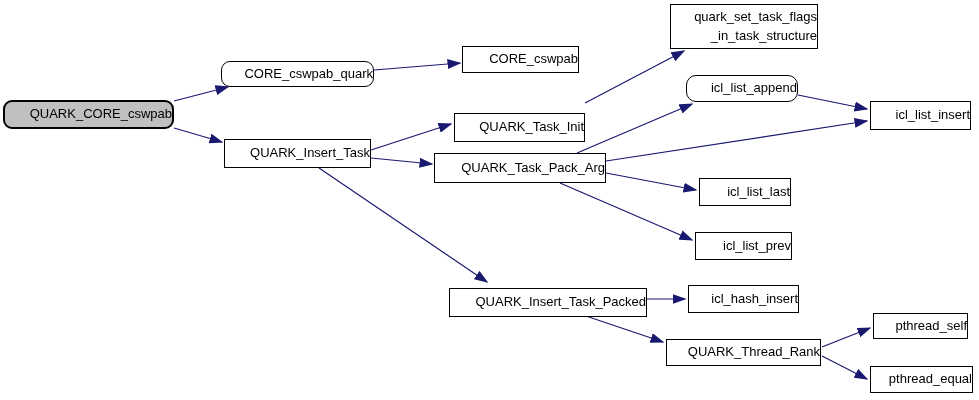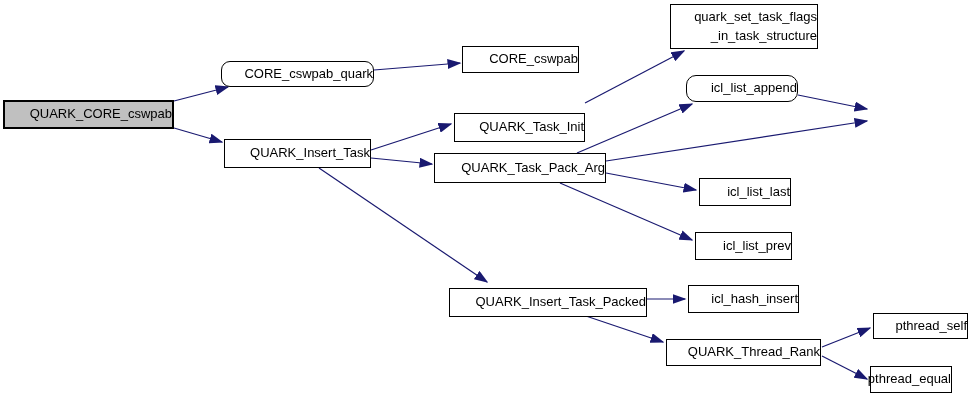--- a/index.html
+++ b/index.html
@@ -41,20 +41,21 @@
     font-size: 13px;
     line-height: 1.4;
     white-space: nowrap;
     text-align: center;
     cursor: pointer;
   }
   .node.highlighted {
     background: var(--highlight-fill, #c0c0c0);
     border-width: 2px;
     cursor: default;
+    border-radius: 9px;
   }
   .node .label-line {
     display: block;
   }
 </style>
 </head>
 <body>
 
 <div class="canvas">
   <svg class="edges-layer" viewBox="0 0 979 400" xmlns="http://www.w3.org/2000/svg">
@@ -98,37 +99,40 @@
     <div class="node" style="left: 454px; top: 100px; width: 131px; height: 29px; margin-top: 13px;">
       <span class="label-line">QUARK_Task_Init</span>
     </div>
     <div class="node" style="left: 670px; top: 4px; width: 148px; height: 45px;">
       <span class="label-line">quark_set_task_flags</span>
       <span class="label-line">_in_task_structure</span>
     </div>
     <div class="node" style="left: 686px; top: 75px; width: 112px; height: 27px; border-radius: 10px;">
       <span class="label-line">icl_list_append</span>
     </div>
+    <div class="node" style="left: 870px; top: 101px; width: 101px; height: 29px;">
+      <span class="label-line">icl_list_insert</span>
+    </div>
     <div class="node" style="left: 699px; top: 178px; width: 92px; height: 28px;">
       <span class="label-line">icl_list_last</span>
     </div>
     <div class="node" style="left: 695px; top: 232px; width: 97px; height: 28px;">
       <span class="label-line">icl_list_prev</span>
     </div>
     <div class="node" style="left: 421px; top: 288px; width: 198px; height: 29px; margin-left: 28px;">
       <span class="label-line">QUARK_Insert_Task_Packed</span>
     </div>
     <div class="node" style="left: 688px; top: 285px; width: 111px; height: 28px;">
       <span class="label-line">icl_hash_insert</span>
     </div>
     <div class="node" style="left: 666px; top: 339px; width: 155px; height: 27px;">
       <span class="label-line">QUARK_Thread_Rank</span>
     </div>
     <div class="node" style="left: 873px; top: 313px; width: 95px; height: 26px;">
       <span class="label-line">pthread_self</span>
     </div>
-    <div class="node" style="left: 870px; top: 366px; width: 82px; height: 27px;">
+    <div class="node" style="left: 870px; top: 366px; width: 103px; height: 27px;">
       <span class="label-line">pthread_equal</span>
     </div>
     <div class="node" style="left: 434px; top: 153px; width: 172px; height: 30px;">
       <span class="label-line">QUARK_Task_Pack_Arg</span>
     </div>
   </div>
 
 </body></html>

